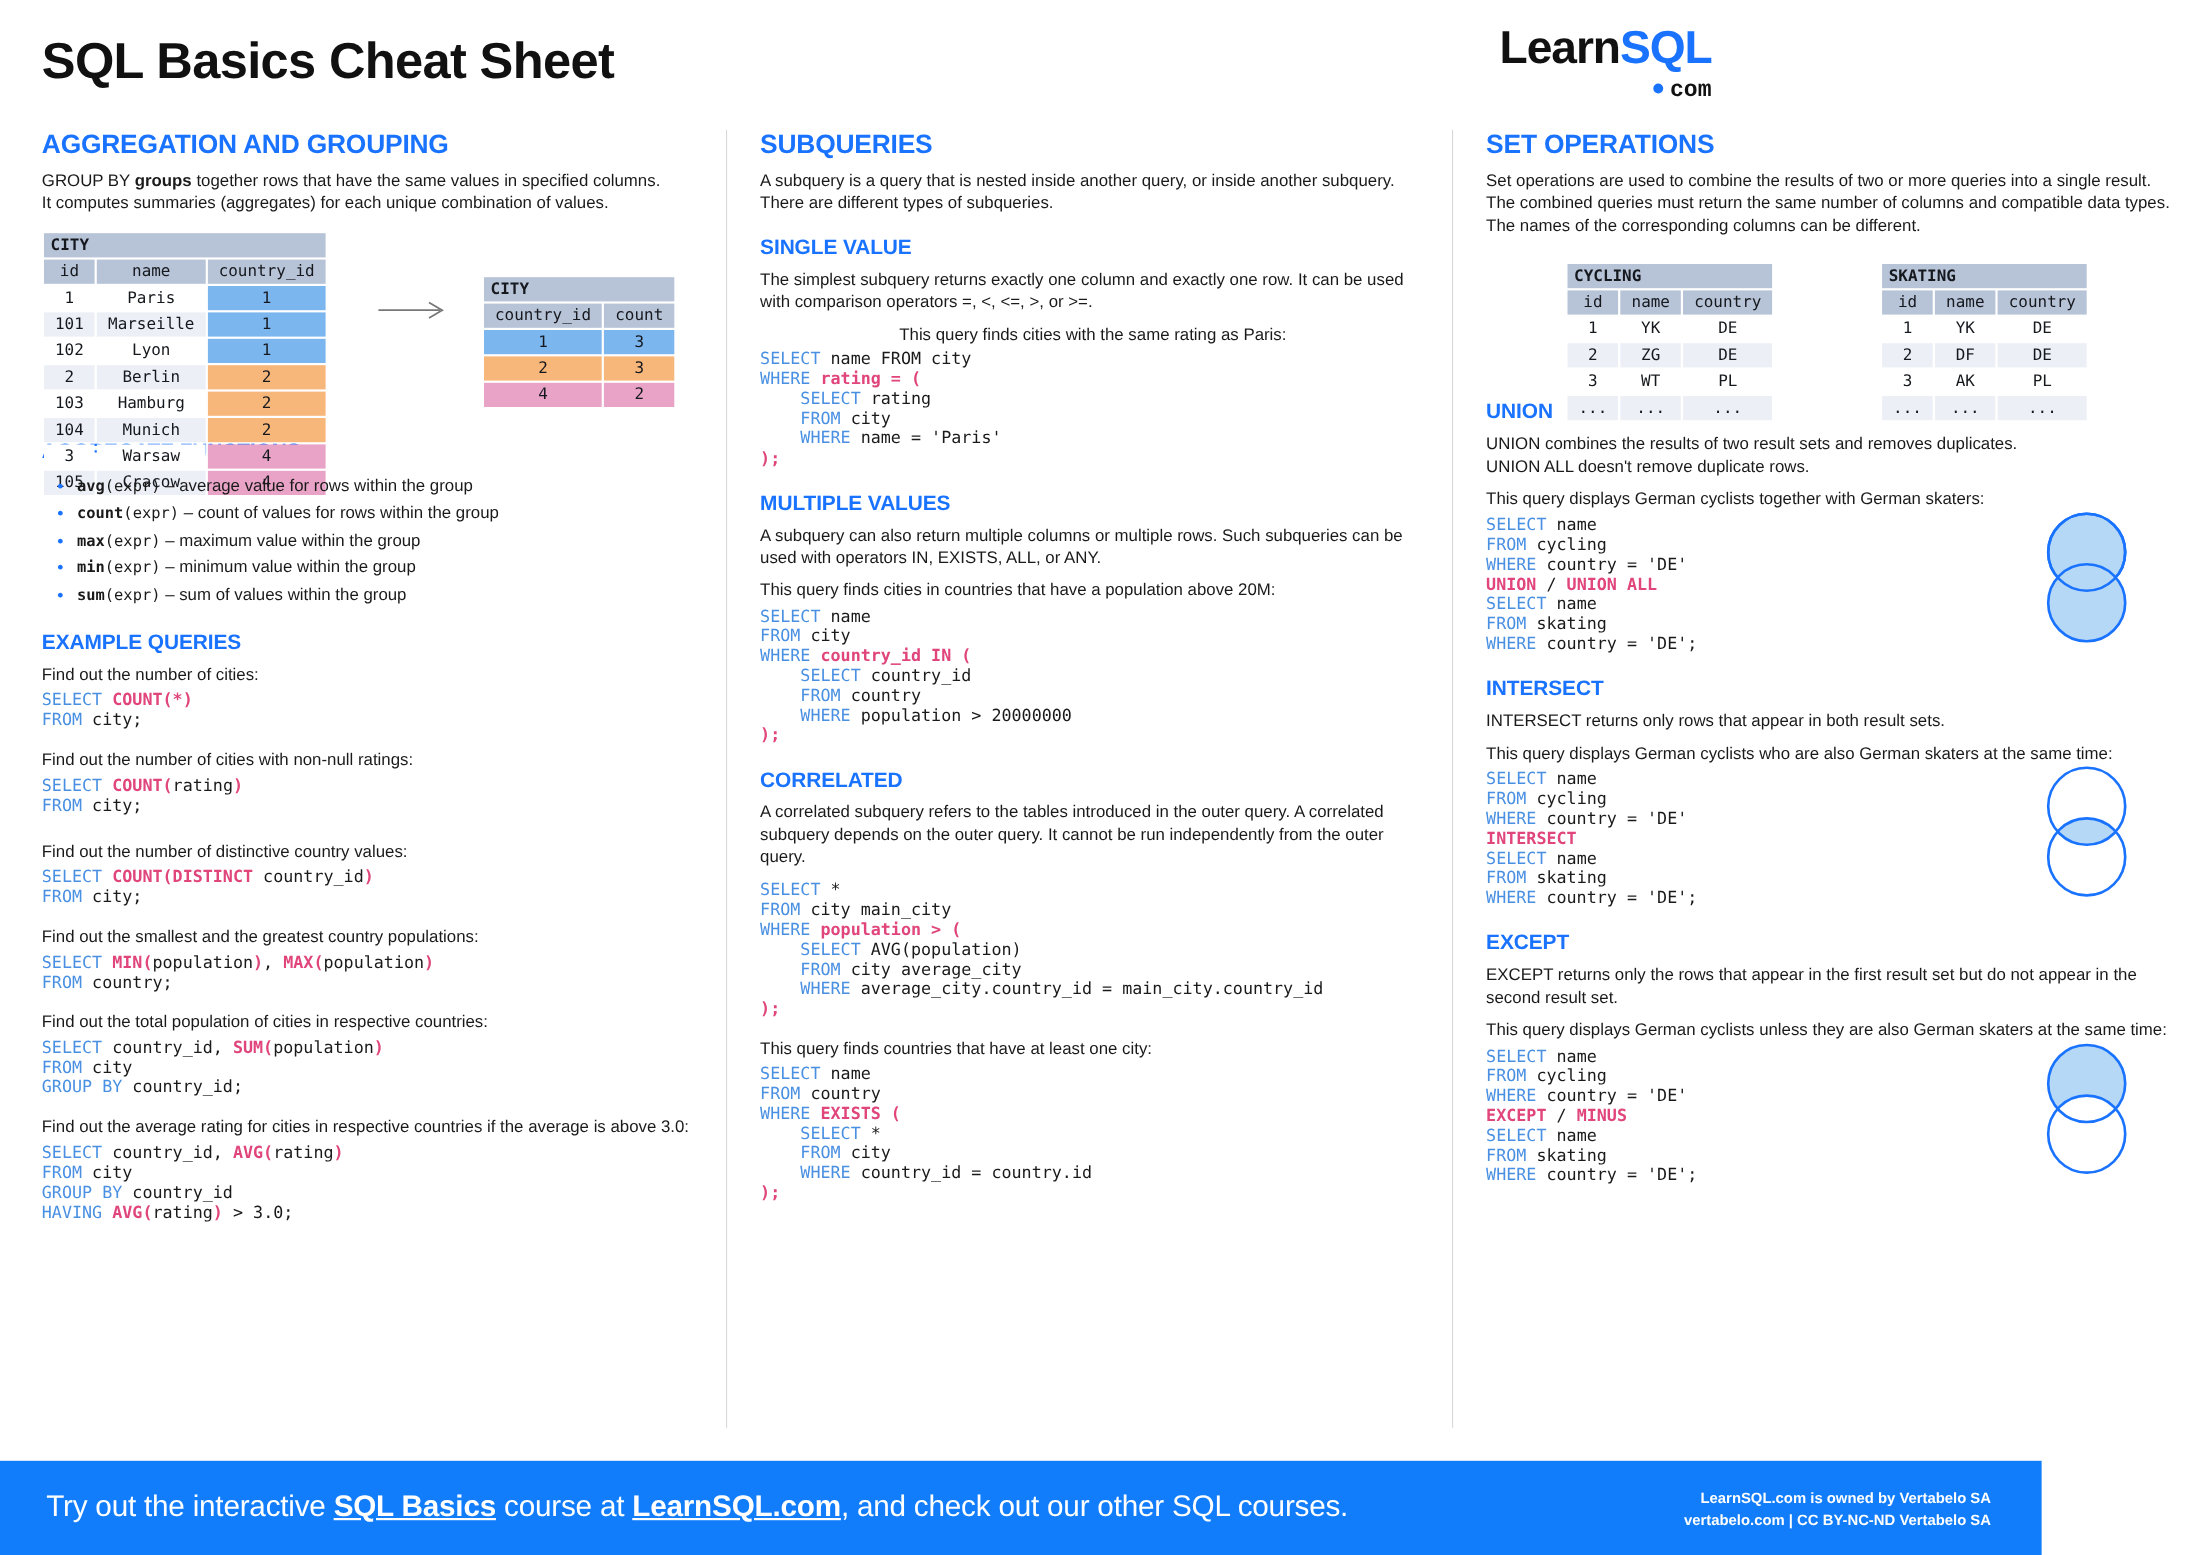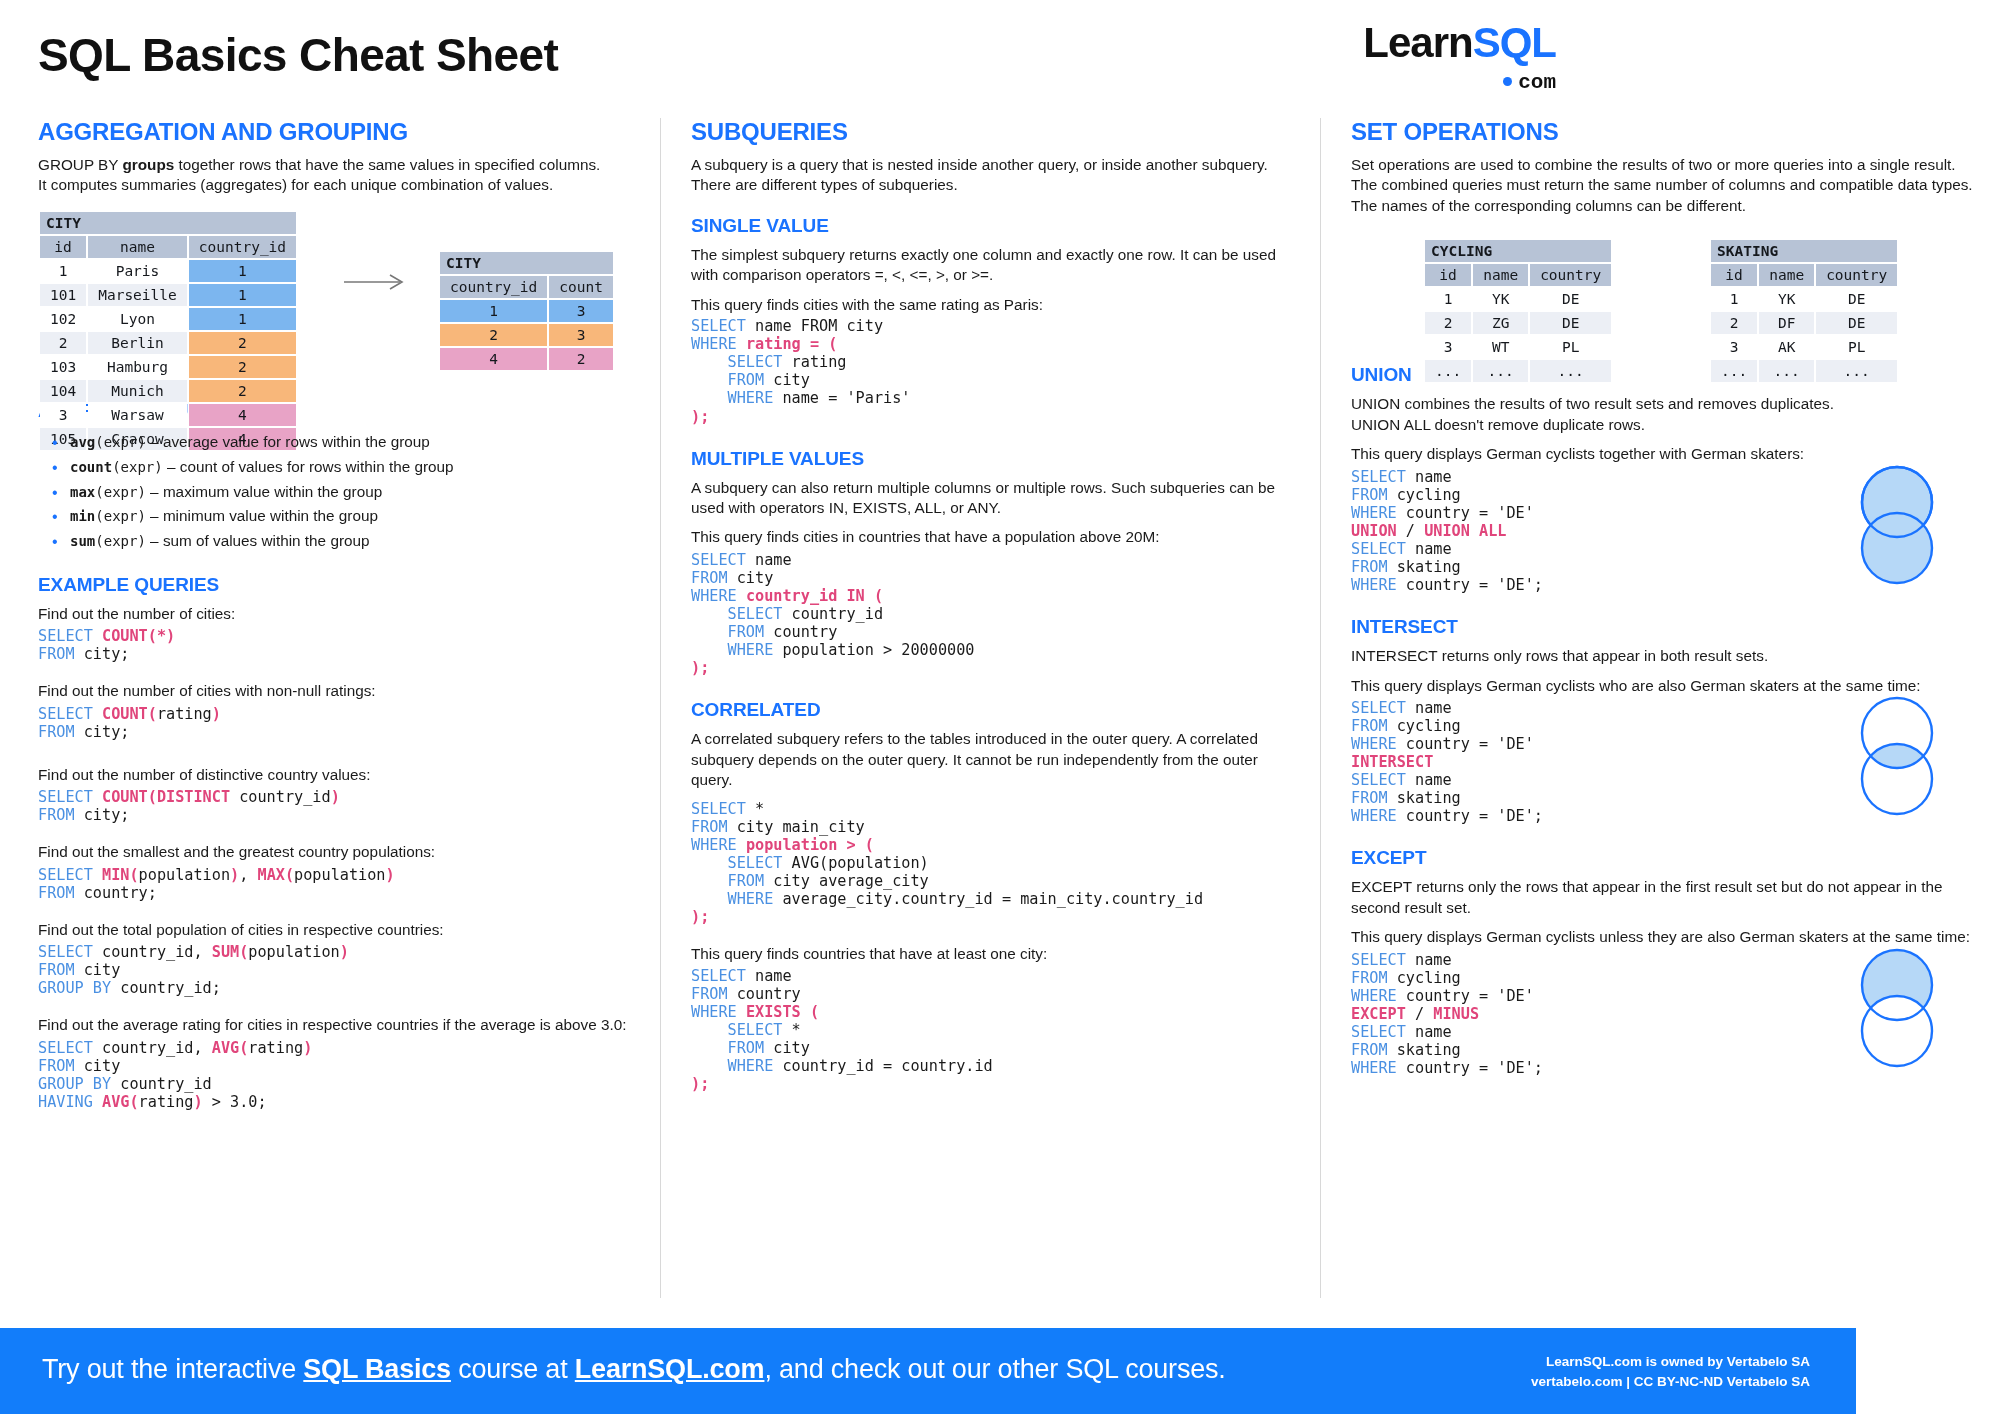--- a/index.html
+++ b/index.html
@@ -250,21 +250,21 @@
 <span class="kw">GROUP BY</span> country_id
 <span class="kw">HAVING</span> <span class="fn">AVG(</span>rating<span class="fn">)</span> &gt; 3.0;</pre>
     </div>
 
     <div class="col col-2">
       <h2 class="section">SUBQUERIES</h2>
       <p class="body">A subquery is a query that is nested inside another query, or inside another subquery. There are different types of subqueries.</p>
 
       <h3 class="sub">SINGLE VALUE</h3>
       <p class="body">The simplest subquery returns exactly one column and exactly one row. It can be used with comparison operators =, &lt;, &lt;=, &gt;, or &gt;=.</p>
-      <p class="body" style="margin-bottom:0;">This query finds cities with the same rating as Paris:</p>
+      <p class="body" style="margin-bottom:0;text-align:center;">This query finds cities with the same rating as Paris:</p>
       <pre class="code"><span class="kw">SELECT</span> name FROM city
 <span class="kw">WHERE</span> <span class="hl">rating = (</span>
     <span class="kw">SELECT</span> rating
     <span class="kw">FROM</span> city
     <span class="kw">WHERE</span> name = 'Paris'
 <span class="hl">);</span></pre>
 
       <h3 class="sub" style="margin-top:22px;">MULTIPLE VALUES</h3>
       <p class="body">A subquery can also return multiple columns or multiple rows. Such subqueries can be used with operators IN, EXISTS, ALL, or ANY.</p>
       <p class="body" style="margin-bottom:3px;">This query finds cities in countries that have a population above 20M:</p>

